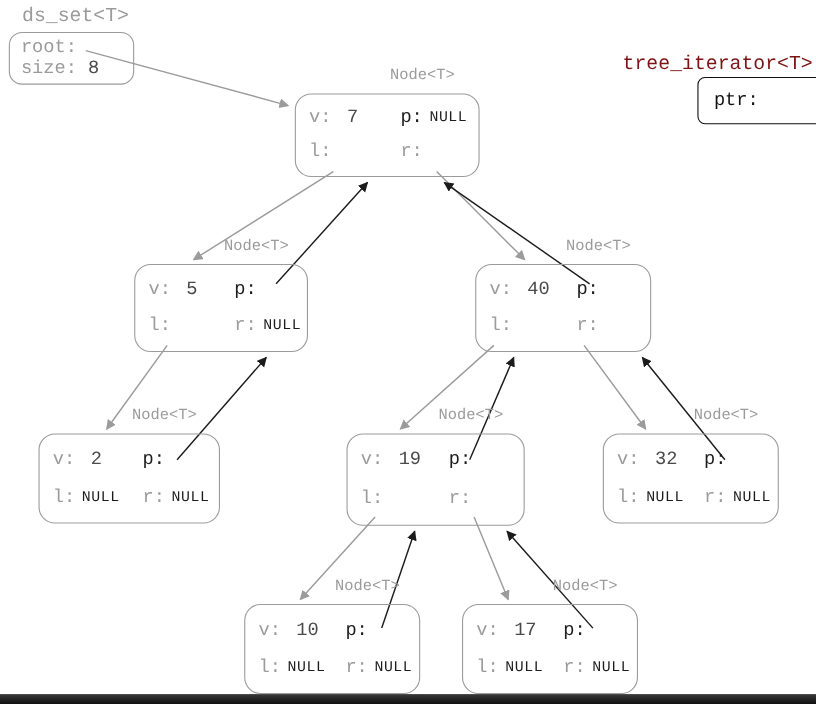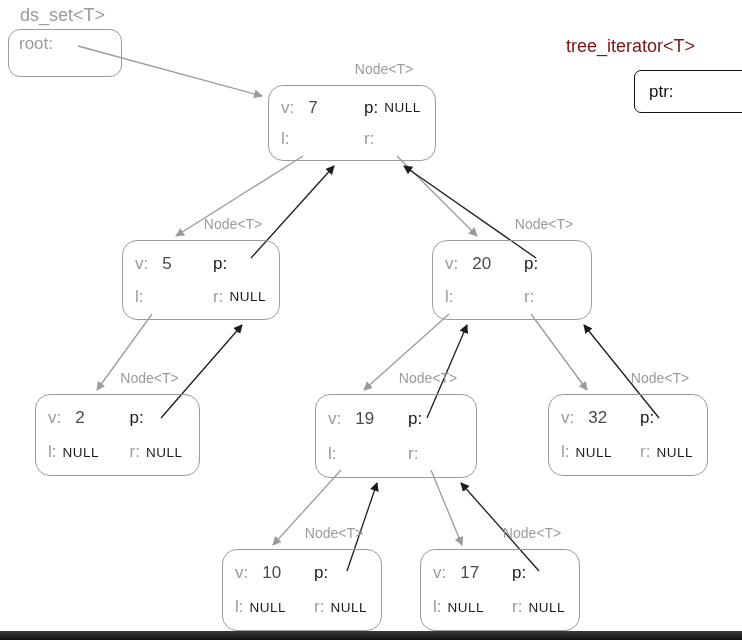--- a/index.html
+++ b/index.html
@@ -4,21 +4,21 @@
 <style>
   :root{
     --gray:#9b9b9b;
     --dark:#1c1c1c;
     --value:#4a4a4a;
     --maroon:#7d1414;
   }
   html,body{margin:0;padding:0;background:#fff;}
   #canvas{
     position:relative;width:742px;height:640px;overflow:hidden;background:#ffffff;
-    font-family:Liberation Sans, sans-serif;
+    font-family:Liberation Mono, monospace;
   }
   .arrows{position:absolute;left:0;top:0;pointer-events:none;}
   .title{font-size:18px;color:var(--gray);}
   .node{position:absolute;}
   .node-title{
     position:absolute;top:-24px;left:0;width:100%;text-align:center;
     transform:translateX(32px);font-size:14px;color:var(--gray);white-space:nowrap;
   }
   .node-box{
     position:absolute;left:0;top:0;width:100%;height:100%;
@@ -36,21 +36,21 @@
   
   #dsset-title{position:absolute;left:20px;top:5px;}
   #dsset-box{
     position:absolute;left:8px;top:29px;width:114px;height:48px;
     border:1.4px solid var(--gray);border-radius:12px;box-sizing:border-box;
     display:flex;flex-direction:column;justify-content:flex-start;padding:4px 0 4px 10px;
   }
   .ds-row{display:flex;align-items:center;font-size:17px;color:var(--gray);}
   .ds-row .val{margin-left:10px;}
   
-  #ti-title{position:absolute;left:566px;top:36px;color:var(--maroon);font-size:18px;}
+  #ti-title{position:absolute;left:566px;top:49px;color:var(--maroon);font-size:18px;}
   #ti-box{
     position:absolute;left:590px;top:70px;width:130px;height:43px;
     border:1.4px solid #111;border-radius:7px;box-sizing:border-box;
     display:flex;align-items:center;padding-left:14px;margin-left:44px;
   }
   #ti-box .lbl{color:#111;}
   #bottom-bar{
     position:absolute;left:0;bottom:0;width:742px;height:9px;
     background:linear-gradient(#3a3a3a,#101010);
   }
@@ -86,20 +86,24 @@
     <line x1="659" y1="418" x2="584" y2="325" stroke="#1c1c1c" stroke-width="1.3" marker-end="url(#ab)"></line>
     <line x1="347" y1="571" x2="377" y2="483" stroke="#1c1c1c" stroke-width="1.3" marker-end="url(#ab)"></line>
     <line x1="539" y1="571" x2="461" y2="483" stroke="#1c1c1c" stroke-width="1.3" marker-end="url(#ab)"></line>
   </svg>
 
   <div id="dsset-title" class="title">ds_set&lt;T&gt;</div>
   <div id="dsset-box">
     <div class="ds-row">
       <span>root:</span>
     </div>
+    <div class="ds-row">
+      <span>size:</span>
+      <span class="val">8</span>
+    </div>
   </div>
 
   <div id="ti-title">tree_iterator&lt;T&gt;</div>
   <div id="ti-box">
     <span class="lbl">ptr:</span>
   </div>
 
   <div class="node" style="left:268px;top:85px;width:168px;height:76px">
     <div class="node-title">Node&lt;T&gt;</div>
     <div class="node-box">
@@ -151,21 +155,21 @@
       </div>
     </div>
   </div>
 
   <div class="node" style="left:432px;top:240px;width:160px;height:80px">
     <div class="node-title">Node&lt;T&gt;</div>
     <div class="node-box">
       <div class="nrow">
         <span class="ncell">
             <span class="lbl g">v:</span>
-            <span class="val">20</span>
+            <span class="val">40</span>
           </span>
         <span class="ncell">
             <span class="lbl b">p:</span>
             <span class="pval"></span>
           </span>
       </div>
       <div class="nrow">
         <span class="ncell">
             <span class="lbl g">l:</span>
             <span class="pval"></span>

